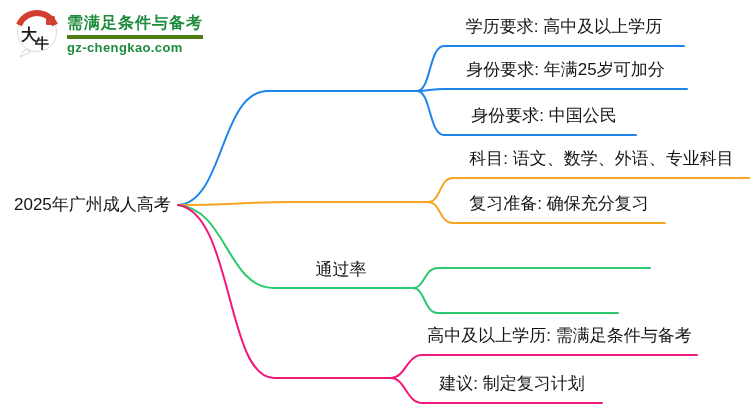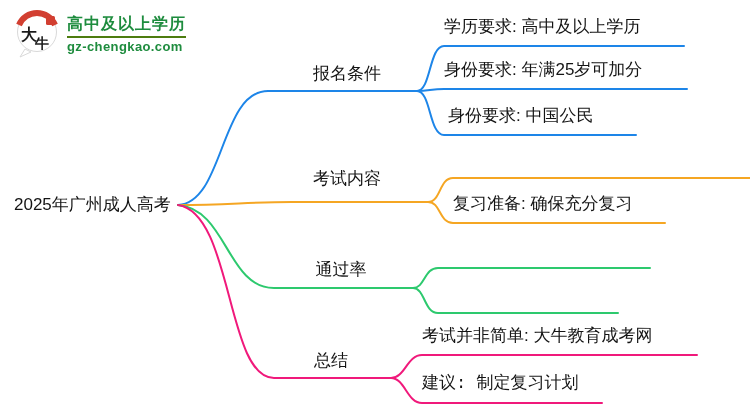--- a/index.html
+++ b/index.html
@@ -5,25 +5,25 @@
   html,body { margin:0; padding:0; background:#ffffff; }
   .canvas {
     position:relative; width:750px; height:410px; background:#ffffff;
     overflow:hidden; font-family:"Liberation Sans", sans-serif; color:#111;
   }
   .links { position:absolute; left:0; top:0; }
   .links path { fill:none; stroke-width:2; stroke-linecap:round; }
   .node { position:absolute; white-space:nowrap; color:#141414; }
   .root-label { font-size:17px; font-weight:500; text-align:right; line-height:24px; }
   .branch-label { font-size:17px; text-align:center; line-height:24px; }
-  .leaf { font-size:17px; text-align:left; line-height:26px; }
+  .leaf { font-size:17px; text-align:center; line-height:26px; }
   .logo { position:absolute; left:14px; top:10px; display:flex; align-items:center; gap:7px; }
   .logo-icon { display:block; }
   .logo-title { font-size:16px; font-weight:700; color:#1e8c3e; letter-spacing:1px; line-height:20px; }
-  .logo-domain { font-size:13px; font-weight:700; color:#1e8c3e; border-top:2px solid #4d7c0f;
+  .logo-domain { font-size:13px; font-weight:700; color:#1e8c3e; border-top:4px solid #4d7c0f;
                  margin-top:2px; padding-top:1px; letter-spacing:0.4px; line-height:15px; }
 </style>
 </head>
 <body>
 
 <div class="canvas">
 
   <svg class="links" width="750" height="410" viewBox="0 0 750 410">
 
     <path d="M178,205 C224,203 220,91 268,91 L417,91" stroke="#1d85e8"></path>
@@ -47,32 +47,30 @@
   <div class="logo">
     <svg class="logo-icon" width="46" height="48" viewBox="0 0 46 48">
       <path d="M11,39 L6,47 L17,42 Z" fill="#ffffff" stroke="#d9d9d9" stroke-width="1"></path>
       <circle cx="23" cy="22" r="19.5" fill="#ffffff" stroke="#d9d9d9" stroke-width="1"></circle>
       <path d="M5,15 A19.5,19.5 0 0 1 41,15" fill="none" stroke-width="6" stroke="#d23f31"></path>
       <rect x="32" y="6" width="9" height="9" rx="1.5" fill="#d23f31"></rect>
       <text x="7" y="30" font-size="16" font-weight="bold" fill="#1a1a1a">大</text>
       <text x="21" y="38" font-size="14" font-weight="bold" fill="#1a1a1a">牛</text>
     </svg>
     <div class="logo-text">
-      <div class="logo-title">高中及以上学历</div>
+      <div class="logo-title">需满足条件与备考</div>
       <div class="logo-domain">gz-chengkao.com</div>
     </div>
   </div>
 
   <div class="node root-label" style="left:14px; top:193px; width:154px;">2025年广州成人高考</div>
 
-  <div class="node branch-label" style="left:277px; top:62px; width:140px;">报名条件</div>
-  <div class="node branch-label" style="left:277px; top:167px; width:140px;">考试内容</div>
   <div class="node branch-label" style="left:271px; top:258px; width:140px;">通过率</div>
-  <div class="node branch-label" style="left:261px; top:349px; width:140px;">总结</div>
 
   <div class="node leaf" style="left:444px; top:14px; width:240px;">学历要求: 高中及以上学历</div>
   <div class="node leaf" style="left:444px; top:57px; width:243px;">身份要求: 年满25岁可加分</div>
   <div class="node leaf" style="left:448px; top:103px; width:192px;">身份要求: 中国公民</div>
+  <div class="node leaf" style="left:453px; top:146px; width:297px;">科目: 语文、数学、外语、专业科目</div>
   <div class="node leaf" style="left:453px; top:191px; width:212px;">复习准备: 确保充分复习</div>
-  <div class="node leaf" style="left:422px; top:323px; width:275px;">考试并非简单: 大牛教育成考网</div>
-  <div class="node leaf" style="left:422px; top:371px; width:180px;font-family:Liberation Mono, monospace;">建议: 制定复习计划</div>
+  <div class="node leaf" style="left:422px; top:323px; width:275px;">高中及以上学历: 需满足条件与备考</div>
+  <div class="node leaf" style="left:422px; top:371px; width:180px;">建议: 制定复习计划</div>
 
 </div>
 
 </body></html>

